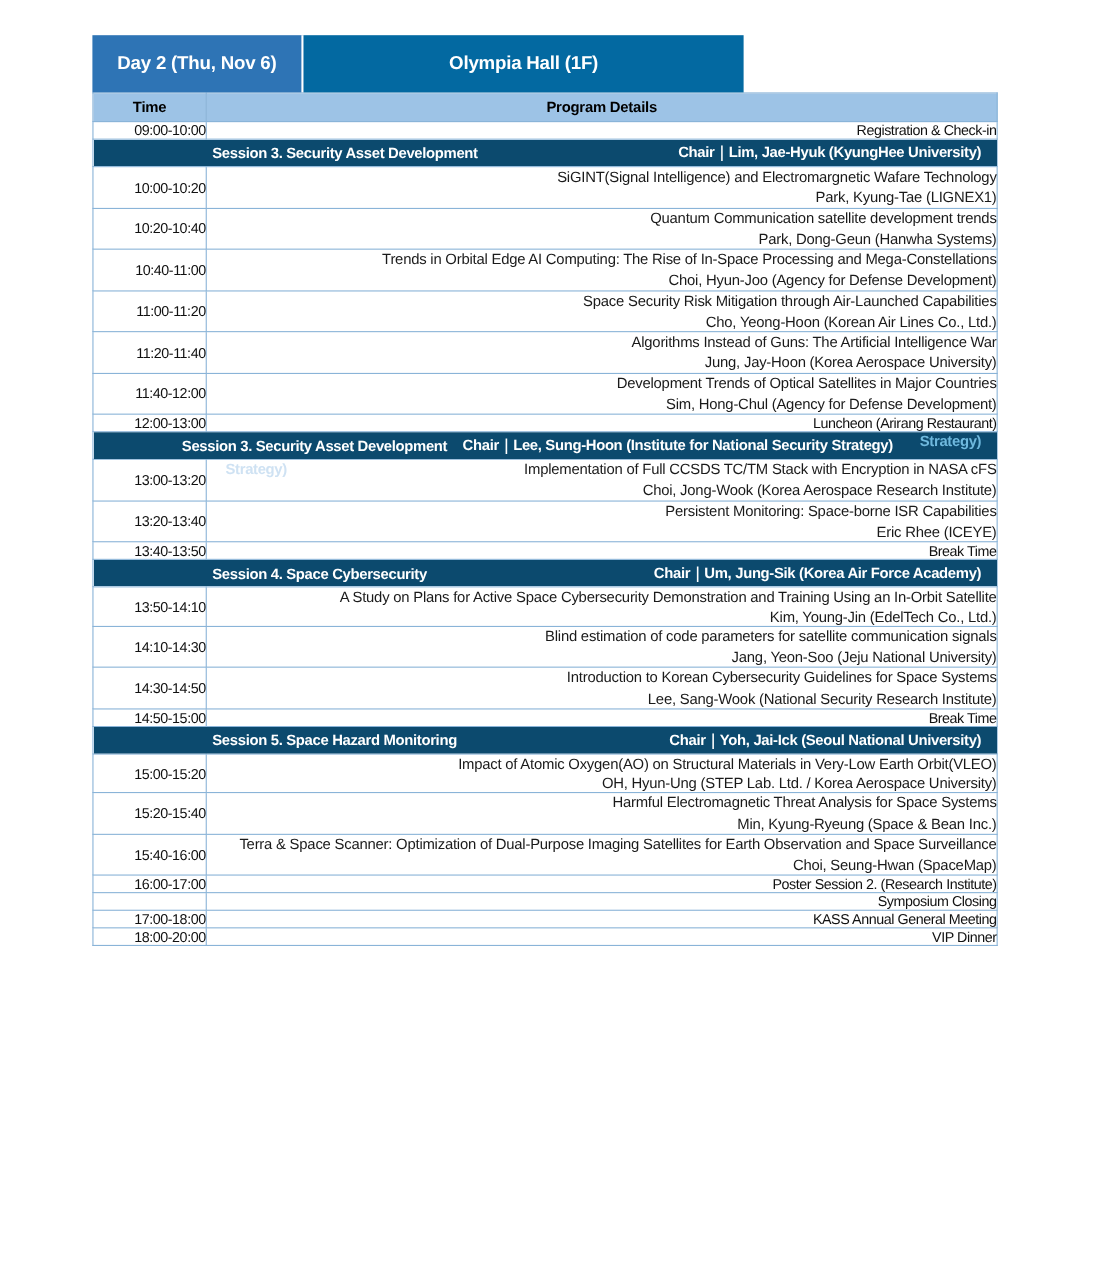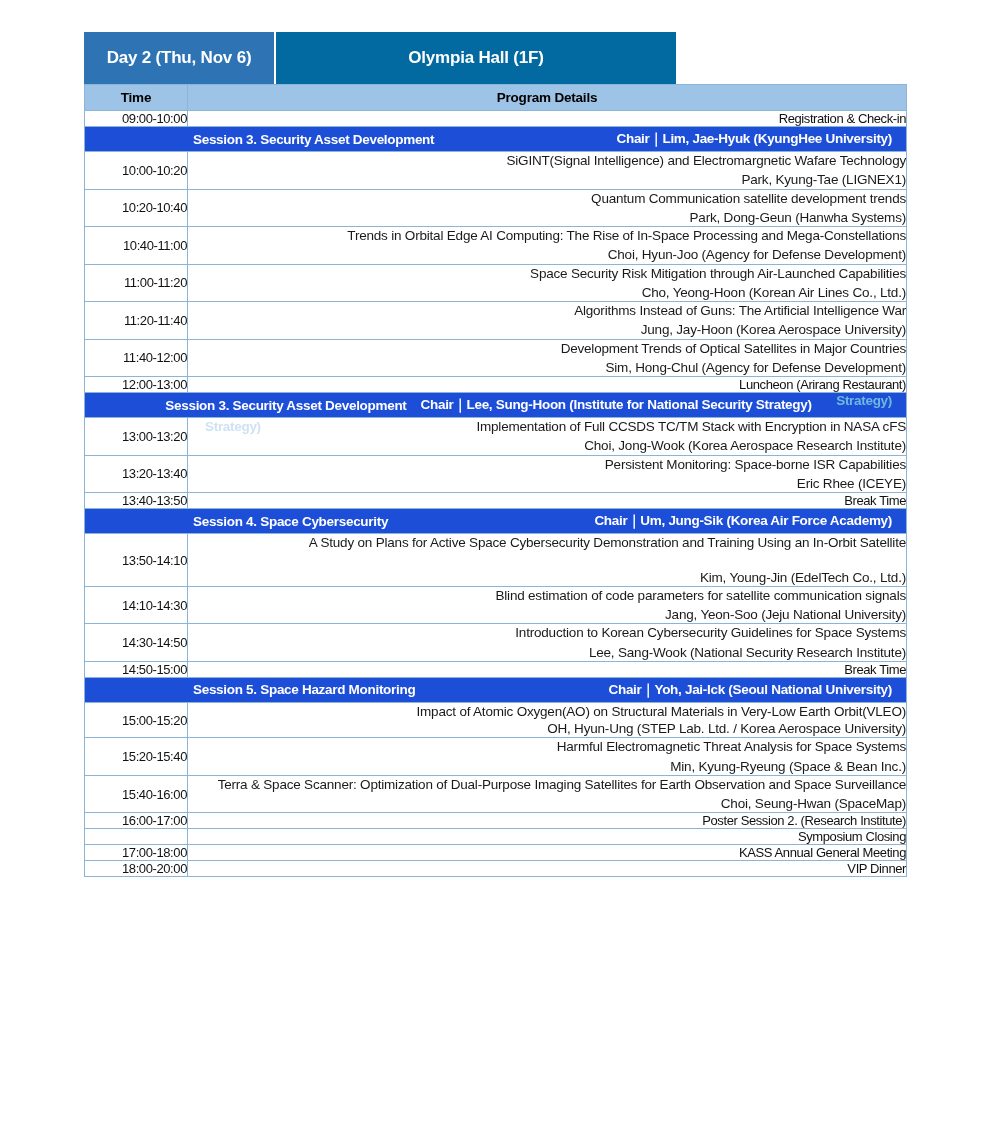--- a/index.html
+++ b/index.html
@@ -89,21 +89,21 @@
   .prog-title {
     display: block;
     text-align: right;
   }
   .prog-speaker {
     display: block;
     text-align: right;
     margin-top: 2px;
   }
   .session-bar {
-    background: #1d4ed8;
+    background: #0c4a6e;
     color: #ffffff;
     font-weight: bold;
     font-size: 13.5px;
     letter-spacing: -0.3px;
     height: 24px;
     position: relative;
   }
   .session-bar .inner {
     display: flex;
     align-items: center;
@@ -254,21 +254,21 @@
             <div class="inner">
               <span class="sess-name">Session 4. Space Cybersecurity</span>
               <span class="sess-chair">Chair｜Um, Jung-Sik (Korea Air Force Academy)</span>
             </div>
           </td>
         </tr>
         <tr>
           <td class="time-cell">13:50-14:10</td>
           <td class="prog-cell">
             <span class="prog-title">A Study on Plans for Active Space Cybersecurity Demonstration and Training Using an In-Orbit Satellite</span>
-            <span class="prog-speaker" style="margin-top: 17px;">Kim, Young-Jin (EdelTech Co., Ltd.)</span>
+            <span class="prog-speaker" style="margin-top: 0px;">Kim, Young-Jin (EdelTech Co., Ltd.)</span>
           </td>
         </tr>
         <tr>
           <td class="time-cell">14:10-14:30</td>
           <td class="prog-cell">
             <span class="prog-title">Blind estimation of code parameters for satellite communication signals</span>
             <span class="prog-speaker">Jang, Yeon-Soo (Jeju National University)</span>
           </td>
         </tr>
         <tr>

